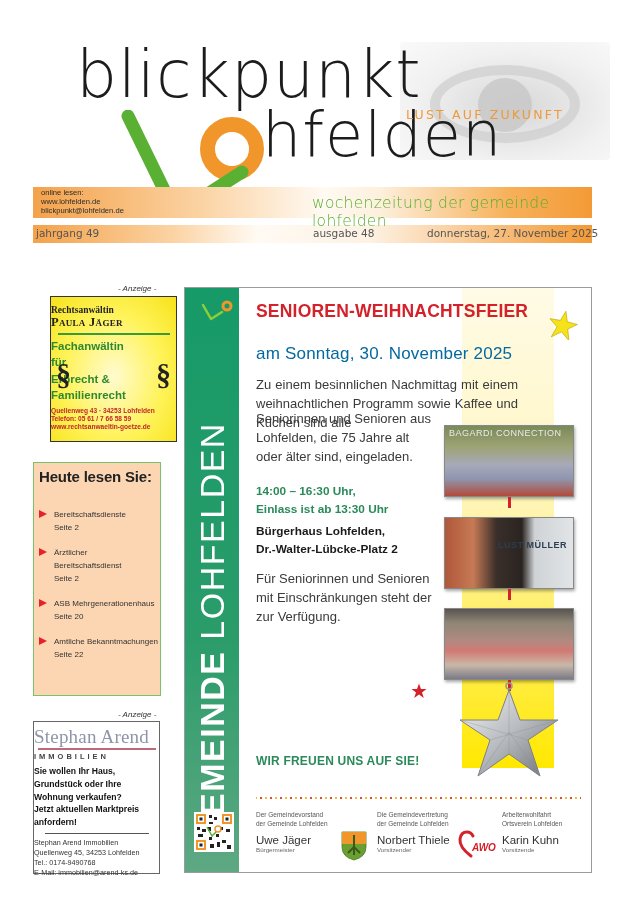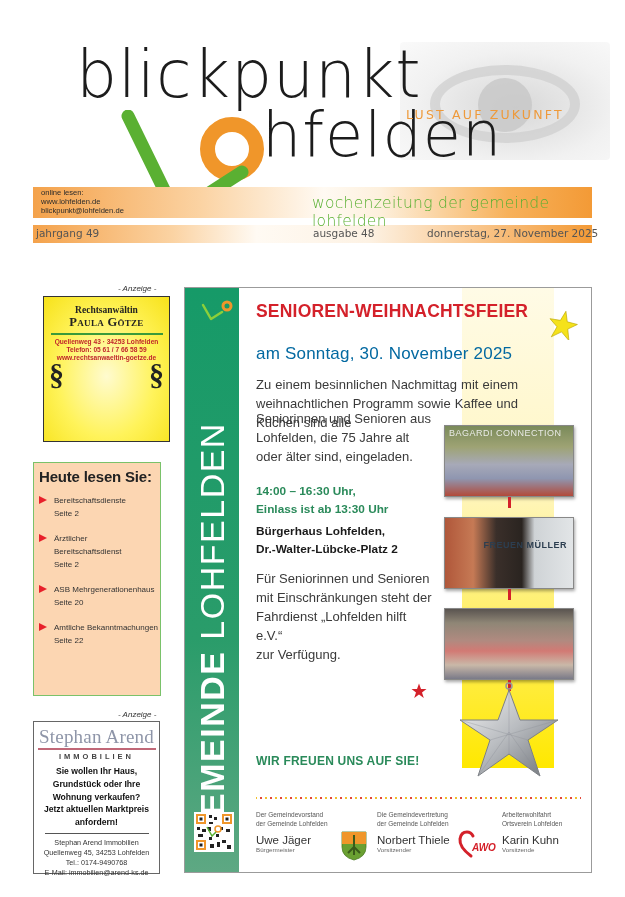--- a/index.html
+++ b/index.html
@@ -59,48 +59,48 @@
   .band-text {
     position: absolute; top: 227px; font-family: "DejaVu Sans", sans-serif; font-size: 10.5px; color: #555;
   }
   .jahrgang { left: 36px; }
   .ausgabe { left: 313px; }
   .datum { left: 427px; }
 
   
   .anzeige-label { position: absolute; font-size: 8px; font-style: italic; color: #333; }
   .ad-goetze {
-    position: absolute; left: 43px; top: 296px; width: 127px; height: 146px;
+    position: absolute; left: 50px; top: 296px; width: 127px; height: 146px;
     border: 1px solid #333;
     background: radial-gradient(ellipse at 50% 55%, #fffbcf 0%, #fff35a 55%, #f7e21a 100%);
-    text-align: center;
+    text-align: left;
   }
   .ad-goetze .g-top { margin-top: 8px; font-family: "Liberation Serif", serif; font-weight: bold; font-size: 9.5px; color: #222; }
   .ad-goetze .g-name { font-family: "Liberation Serif", serif; font-weight: bold; font-size: 12.5px; color: #222; font-variant: small-caps; letter-spacing: .3px; }
   .ad-goetze .g-rule { width: 112px; height: 1.5px; background: #3a9a3a; margin: 3px auto 3px; }
   .ad-goetze .g-spec { font-weight: bold; font-size: 11.5px; color: #2e8a2e; line-height: 16.5px; }
   .ad-goetze .para { position: absolute; top: 63px; font-family: "Liberation Serif", serif; font-weight: bold; font-size: 30px; color: #222; line-height: 1; }
   .ad-goetze .para.l { left: 5px; }
   .ad-goetze .para.r { right: 5px; }
   .ad-goetze .g-addr { font-weight: bold; font-size: 6.6px; color: #c0262b; line-height: 8.2px; margin-top: 3px; }
 
   .lesen {
     position: absolute; left: 33px; top: 462px; width: 128px; height: 234px;
     border: 1.5px solid #7ac26a; background: #fcd6b2; padding: 5px 0 0 5px;
   }
-  .lesen h2 { font-size: 15px; font-weight: bold; color: #222; margin-bottom: 9px; letter-spacing: -.2px; }
+  .lesen h2 { font-size: 15px; font-weight: bold; color: #222; margin-bottom: 23px; letter-spacing: -.2px; }
   .lesen-item { position: relative; padding-left: 15px; margin-bottom: 12px; font-size: 8px; line-height: 13px; color: #333; }
   .lesen-item .tri {
     position: absolute; left: 0; top: 2px; width: 0; height: 0;
     border-top: 4.5px solid transparent; border-bottom: 4.5px solid transparent; border-left: 8px solid #e8202a;
   }
 
   .ad-arend {
     position: absolute; left: 33px; top: 721px; width: 127px; height: 153px;
-    border: 1px solid #666; background: #fff; text-align: center;
+    border: 1px solid #666; background: #fff; text-align: left;
   }
   .arend-logo { margin-top: 5px; font-family: "Liberation Serif", serif; font-size: 19px; color: #8e95a8; letter-spacing: .2px; line-height: 20px; }
   .arend-line { width: 118px; height: 2px; background: #c06878; margin: 1px auto 2px; }
   .arend-sub { font-size: 7.5px; font-weight: bold; letter-spacing: 3px; color: #444; }
   .arend-bold { margin-top: 4px; font-weight: bold; font-size: 8.6px; line-height: 12.8px; color: #111; }
   .arend-rule { width: 104px; height: 1px; background: #555; margin: 4px auto 4px; }
   .arend-addr { font-size: 7.2px; line-height: 10px; color: #333; }
 
   
   .poster {
@@ -188,22 +188,28 @@
   </div>
   <div class="wochen">wochenzeitung der gemeinde lohfelden</div>
   <div class="band-text jahrgang">jahrgang 49</div>
   <div class="band-text ausgabe">ausgabe 48</div>
   <div class="band-text datum">donnerstag, 27. November 2025</div>
 </div>
 
 <div class="anzeige-label" style="left:118px; top:284px;">- Anzeige -</div>
 <div class="ad-goetze">
   <div class="g-top">Rechtsanwältin</div>
-  <div class="g-name">Paula Götze</div>
+  <div class="g-name">Paula Jäger</div>
   <div class="g-rule"></div>
+  <div class="g-spec">
+    <div>Fachanwältin</div>
+    <div>für</div>
+    <div>Erbrecht &amp;</div>
+    <div>Familienrecht</div>
+  </div>
   <div class="para l">§</div>
   <div class="para r">§</div>
   <div class="g-addr">
     <div>Quellenweg 43 · 34253 Lohfelden</div>
     <div>Telefon: 05 61 / 7 66 58 59</div>
     <div>www.rechtsanwaeltin-goetze.de</div>
   </div>
 </div>
 
 <div class="lesen">
@@ -316,31 +322,30 @@
     <div>14:00 – 16:30 Uhr,</div>
     <div>Einlass ist ab 13:30 Uhr</div>
   </div>
   <div class="place-text">
     <div>Bürgerhaus Lohfelden,</div>
     <div>Dr.-Walter-Lübcke-Platz 2</div>
   </div>
   <div class="p-body fahr-text">
     <div>Für Seniorinnen und Senioren</div>
     <div>mit Einschränkungen steht der</div>
-    <div>Fahrdienst „Lohfelden hilft e.V.“</div>
     <div>zur Verfügung.</div>
   </div>
   <div class="freuen">WIR FREUEN UNS AUF SIE!</div>
 
   <div class="photo photo1">
     <div class="photo-cap">BAGARDI CONNECTION</div>
   </div>
   <div class="connector" style="top:209px;"></div>
   <div class="photo photo2">
-    <div class="photo-cap">FREUEN MÜLLER</div>
+    <div class="photo-cap">LUST MÜLLER</div>
   </div>
   <div class="connector" style="top:301px;"></div>
   <div class="photo photo3"></div>
   <div class="connector" style="top:392px;"></div>
 
   <svg class="red-star" viewBox="0 0 16 16">
     <polygon points="8,0.5 10,6 15.5,6 11,9.5 12.8,15 8,11.6 3.2,15 5,9.5 0.5,6 6,6" fill="#d4212a"></polygon>
   </svg>
   <svg class="silver-star" viewBox="0 0 120 100">
     <defs>

